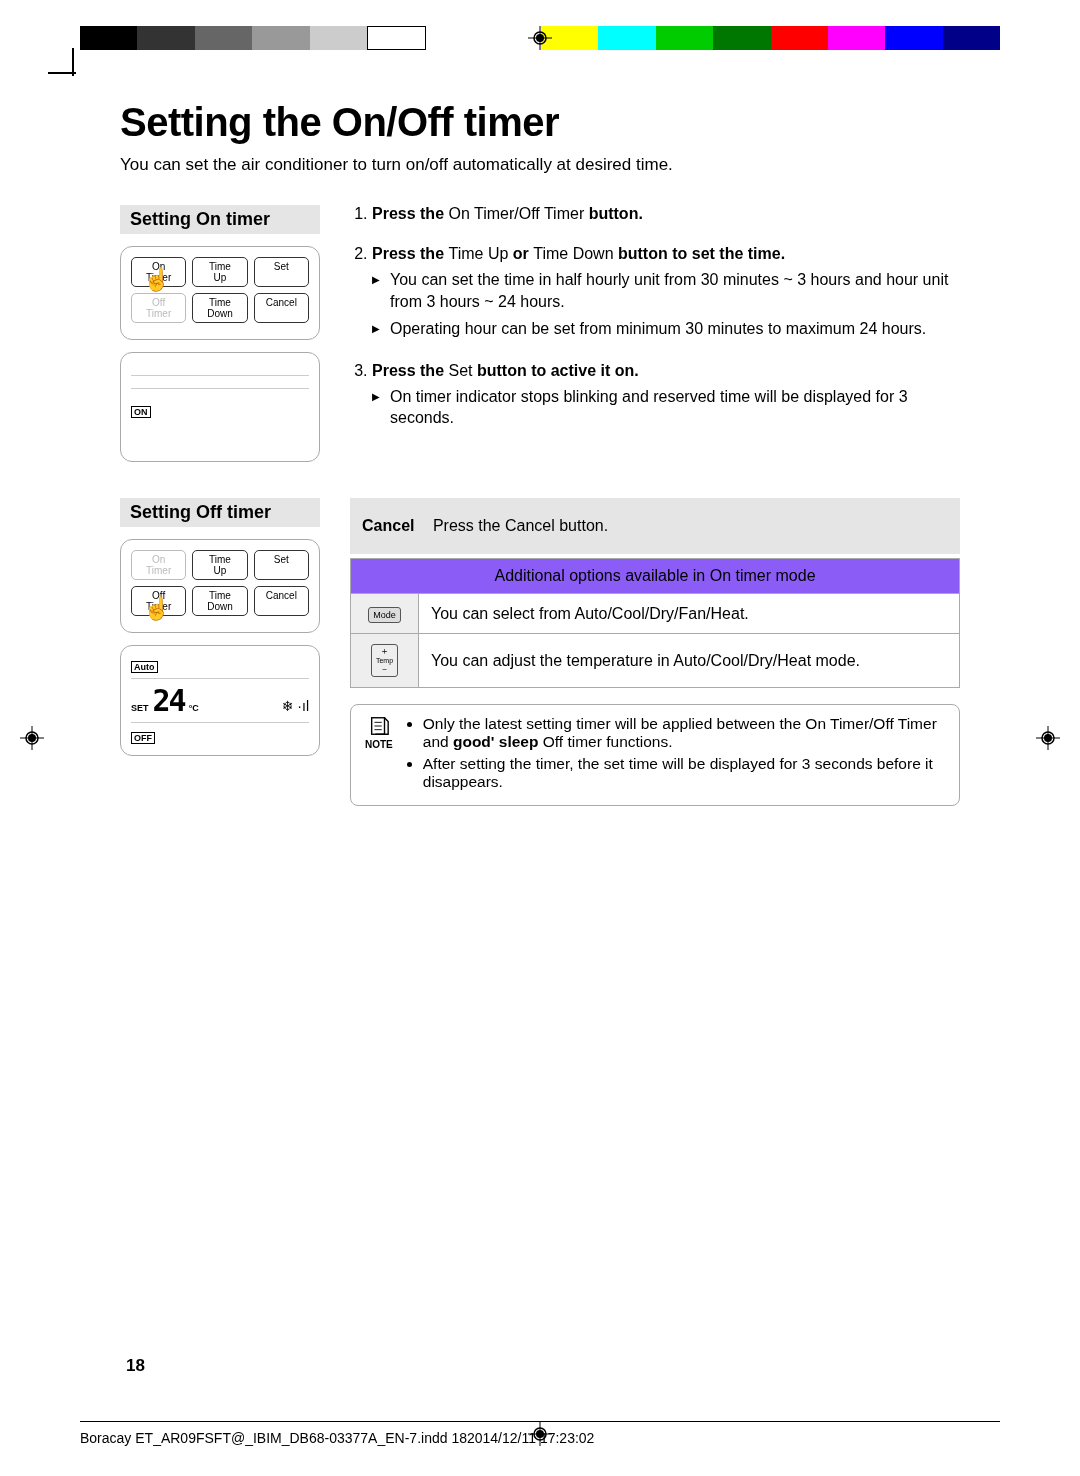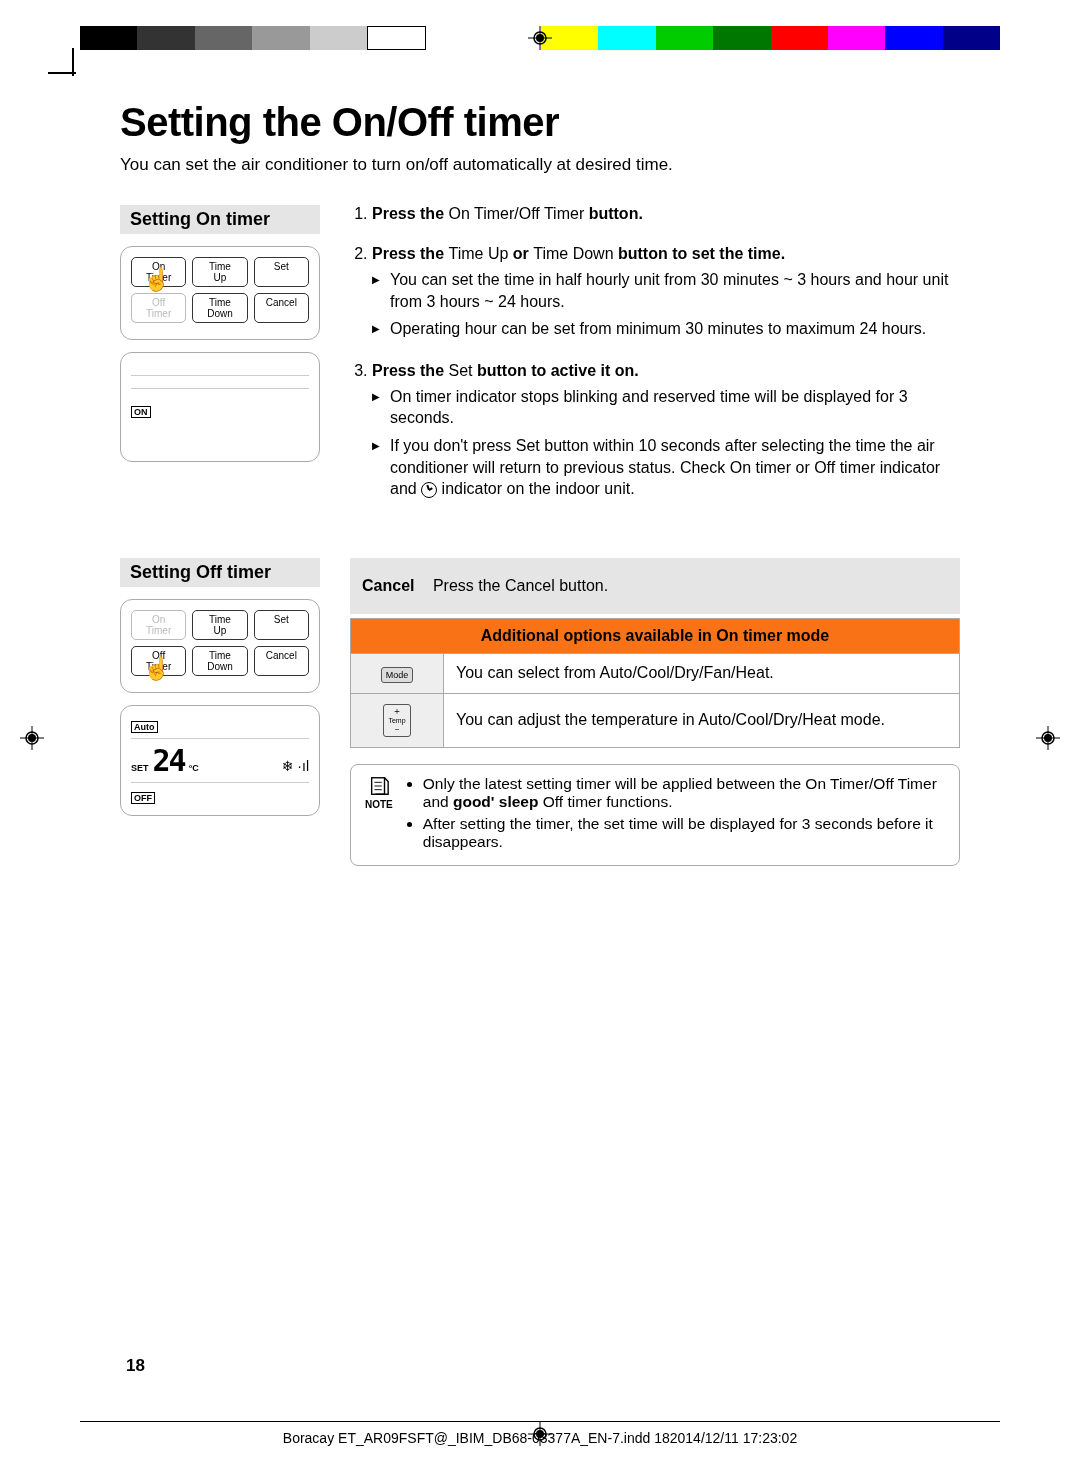--- a/index.html
+++ b/index.html
@@ -45,33 +45,33 @@
   ol.steps .stepmain .reg { font-weight:400; }
   .bullets { list-style:none; padding-left:0; margin:6px 0 0 0;}
   .bullets li { position:relative; padding-left:18px; margin-bottom:6px; line-height:1.35;}
   .bullets li:before { content:"▶"; font-size:10px; position:absolute; left:0; top:4px;}
   .clock-ico{display:inline-block; width:16px; height:16px; border:1.5px solid #000; border-radius:50%; vertical-align:middle; position:relative;}
   .clock-ico:after{content:""; position:absolute; width:1.5px; height:5px; background:#000; left:6px; top:2px; transform-origin:bottom; transform:rotate(-20deg);}
   .clock-ico:before{content:""; position:absolute; width:1.5px; height:4px; background:#000; left:6px; top:3px; transform-origin:bottom; transform:rotate(60deg);}
   .cancel-strip { background:#e5e5e5; padding:19px 12px; font-size:16px; margin-bottom:4px;}
   .cancel-strip b{font-weight:700; margin-right:14px;}
   table.opts { width:100%; border-collapse:collapse; border:1px solid #aaa; font-size:16px;}
-  table.opts th{background:#f97316; font-weight:700; padding:8px; border:1px solid #aaa;}
+  table.opts th{background:#8b5cf6; font-weight:400; padding:8px; border:1px solid #aaa;}
   table.opts td{border:1px solid #aaa; padding:10px 12px; vertical-align:middle;}
-  table.opts td:first-child{width:93px; text-align:center; background:#eee;}
+  table.opts td:first-child{width:68px; text-align:center; background:#eee;}
   .mode-btn{display:inline-block; border:1px solid #555; border-radius:3px; background:#ddd; font-size:9px; padding:2px 4px;}
   .temp-btn{display:inline-block; border:1px solid #555; border-radius:3px; background:#eee; font-size:9px; padding:2px 4px; line-height:1; text-align:center;}
   .notebox{border:1px solid #aaa; border-radius:8px; padding:10px 14px; margin-top:16px; display:flex; gap:14px; font-size:15.5px;}
   .note-label{text-align:center; font-size:10px; font-weight:700;}
   .note-ico{width:22px;height:22px;display:inline-block;}
   .notebox ul{margin:0; padding-left:16px;}
   .notebox ul li{list-style:disc; margin-bottom:4px;}
   .pagenum{position:absolute; bottom:100px; left:126px; font-size:17px; font-weight:700;}
   .cropline{position:absolute; border:1px solid #000;}
-  .footer{position:absolute; bottom:30px; left:80px; right:80px; border-top:1px solid #000; padding-top:8px; display:flex; justify-content:center; font-size:14px; }
+  .footer{position:absolute; bottom:30px; left:80px; right:80px; border-top:1px solid #000; padding-top:8px; display:flex; justify-content:flex-start; font-size:14px; }
 </style>
 </head>
 <body>
 
 <div class="colorbar">
   <div class="cb-black"></div>
     <div class="cb-gray1"></div>
     <div class="cb-gray2"></div>
     <div class="cb-gray3"></div>
     <div class="cb-gray4"></div>
@@ -162,21 +162,20 @@
           <span class="stepmain"><span>Press the </span><span class="reg">Time Up</span><span> or </span><span class="reg">Time Down</span><span> button to set the time.</span></span>
           <ul class="bullets">
             <li>You can set the time in half hourly unit from 30 minutes ~ 3 hours and hour unit from 3 hours ~ 24 hours.</li>
             <li>Operating hour can be set from minimum 30 minutes to maximum 24 hours.</li>
           </ul>
         </li>
         <li>
           <span class="stepmain"><span>Press the </span><span class="reg">Set</span><span> button to active it on.</span></span>
           <ul class="bullets">
             <li>On timer indicator stops blinking and reserved time will be displayed for 3 seconds.</li>
-            <li id="step3-b2">If you don't press Set button within 10 seconds after selecting the time the air conditioner will return to previous status. Check On timer or Off timer indicator and  <span class="clock-ico"></span> indicator on the indoor unit.</li>
           </ul>
         </li>
       </ol>
     </div>
   </div>
 
   <div class="row">
     <div class="leftcol">
       <div class="gray-title">Setting Off timer</div>
       <div class="remote-panel">

